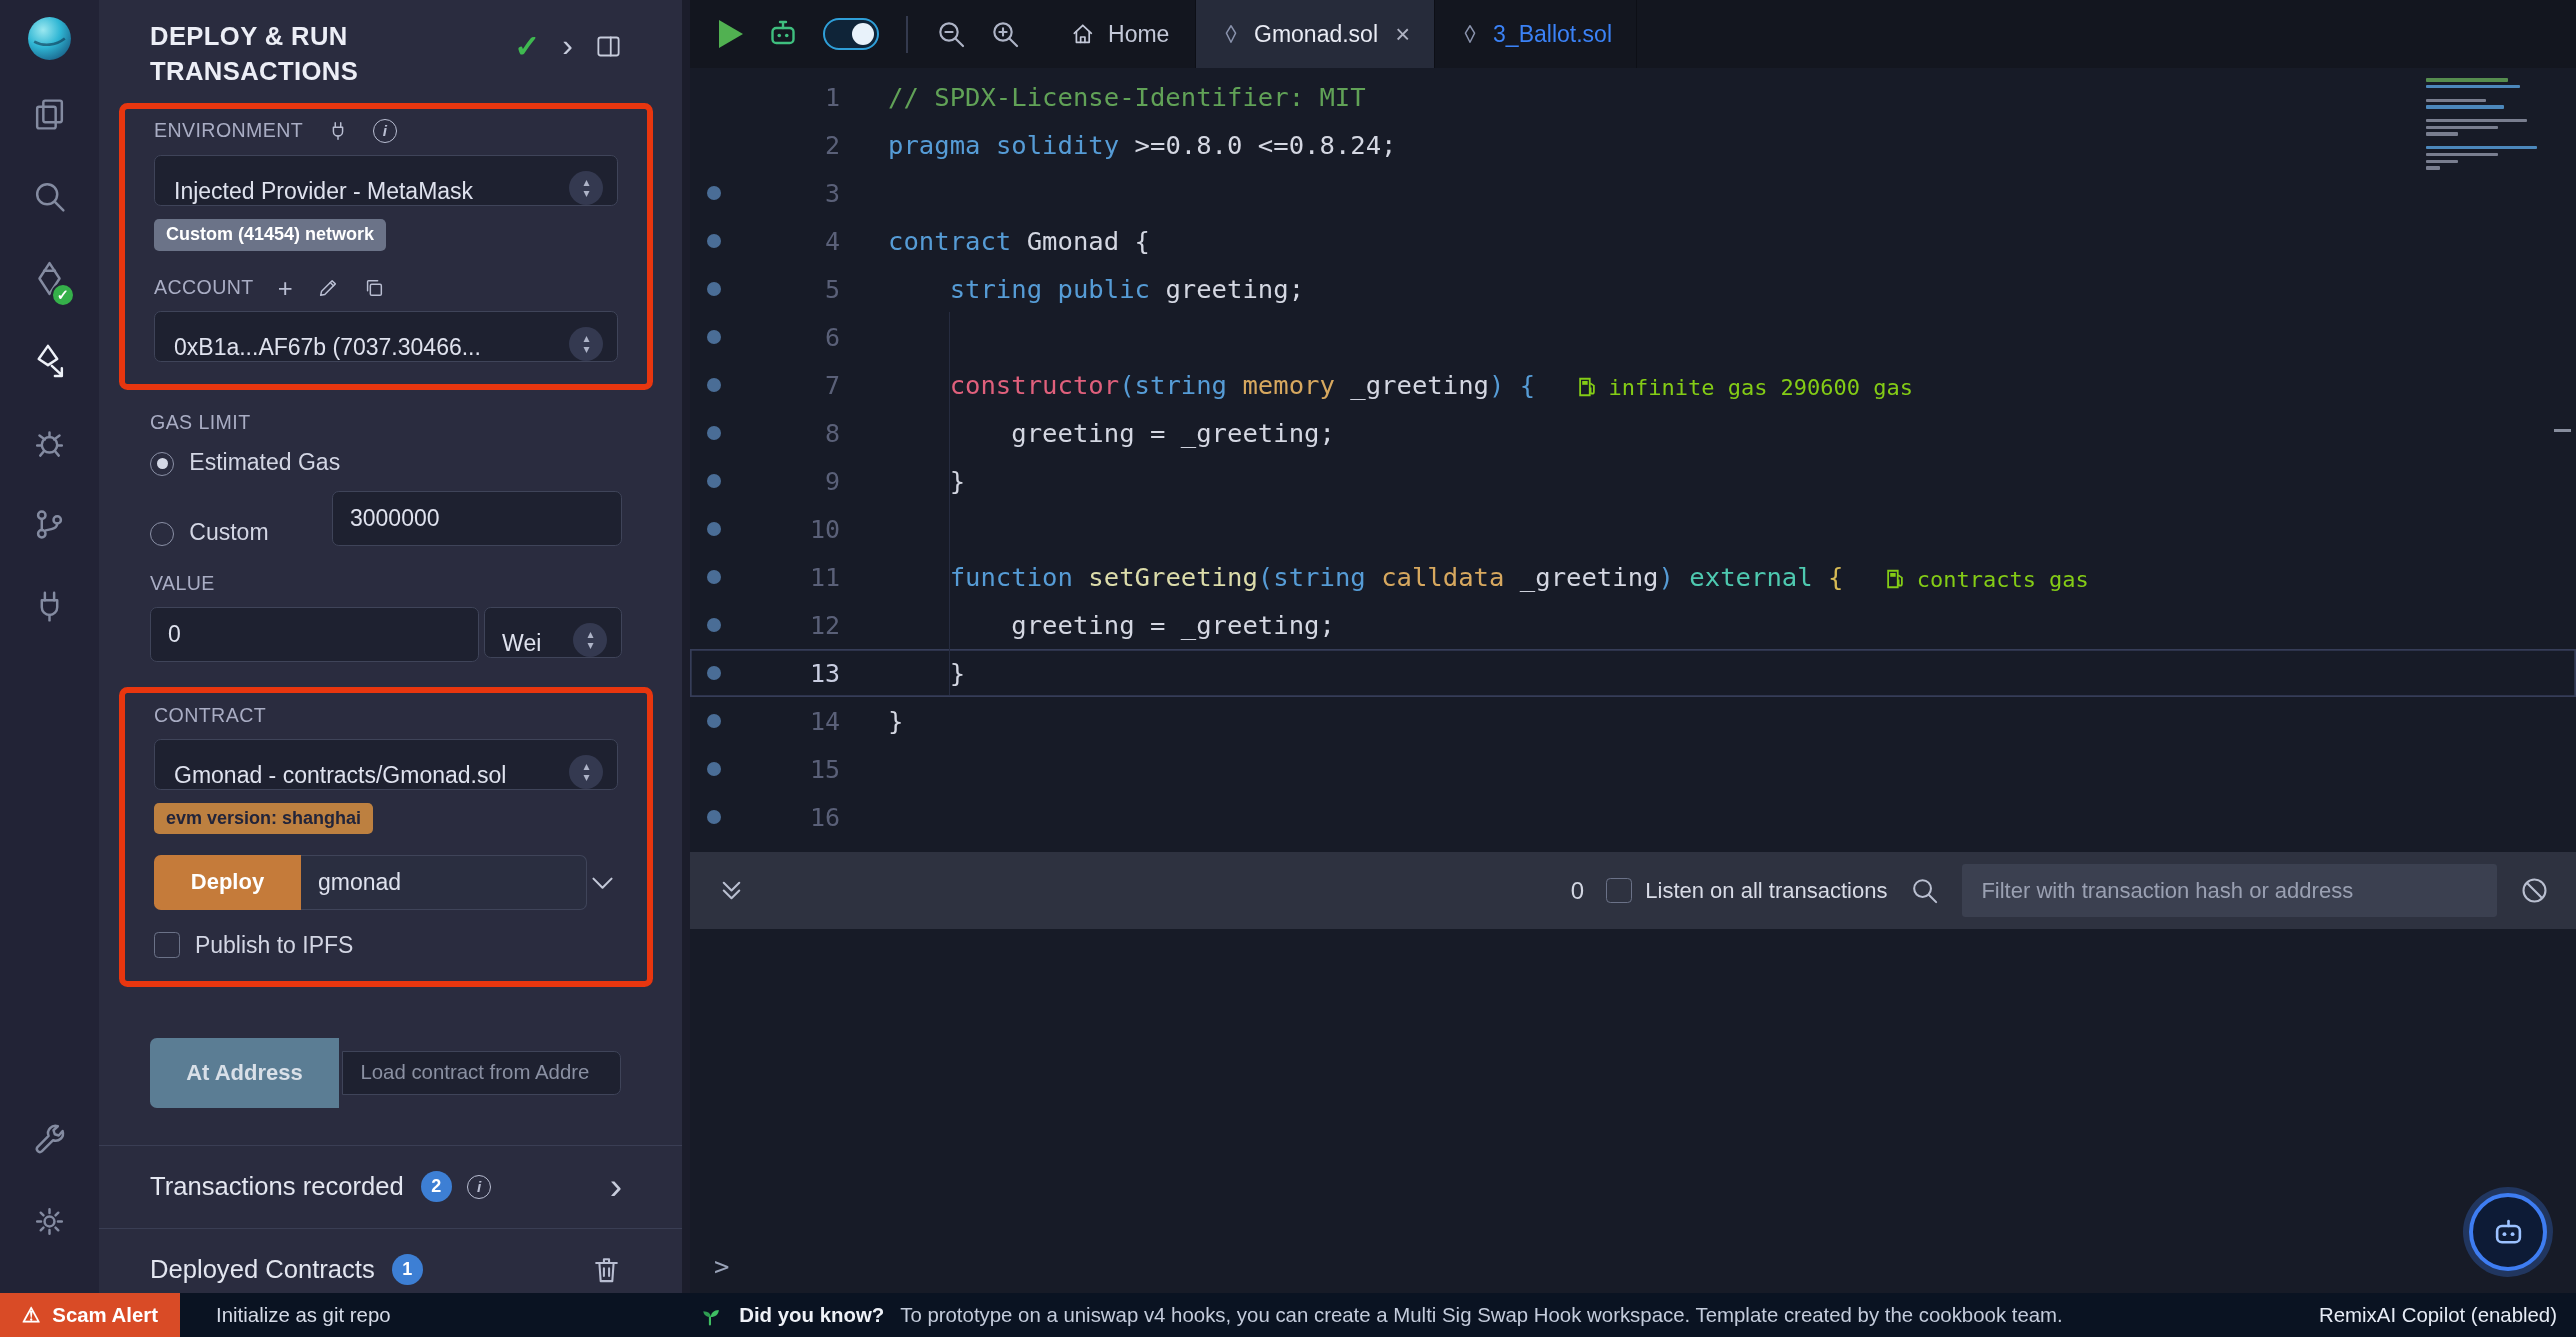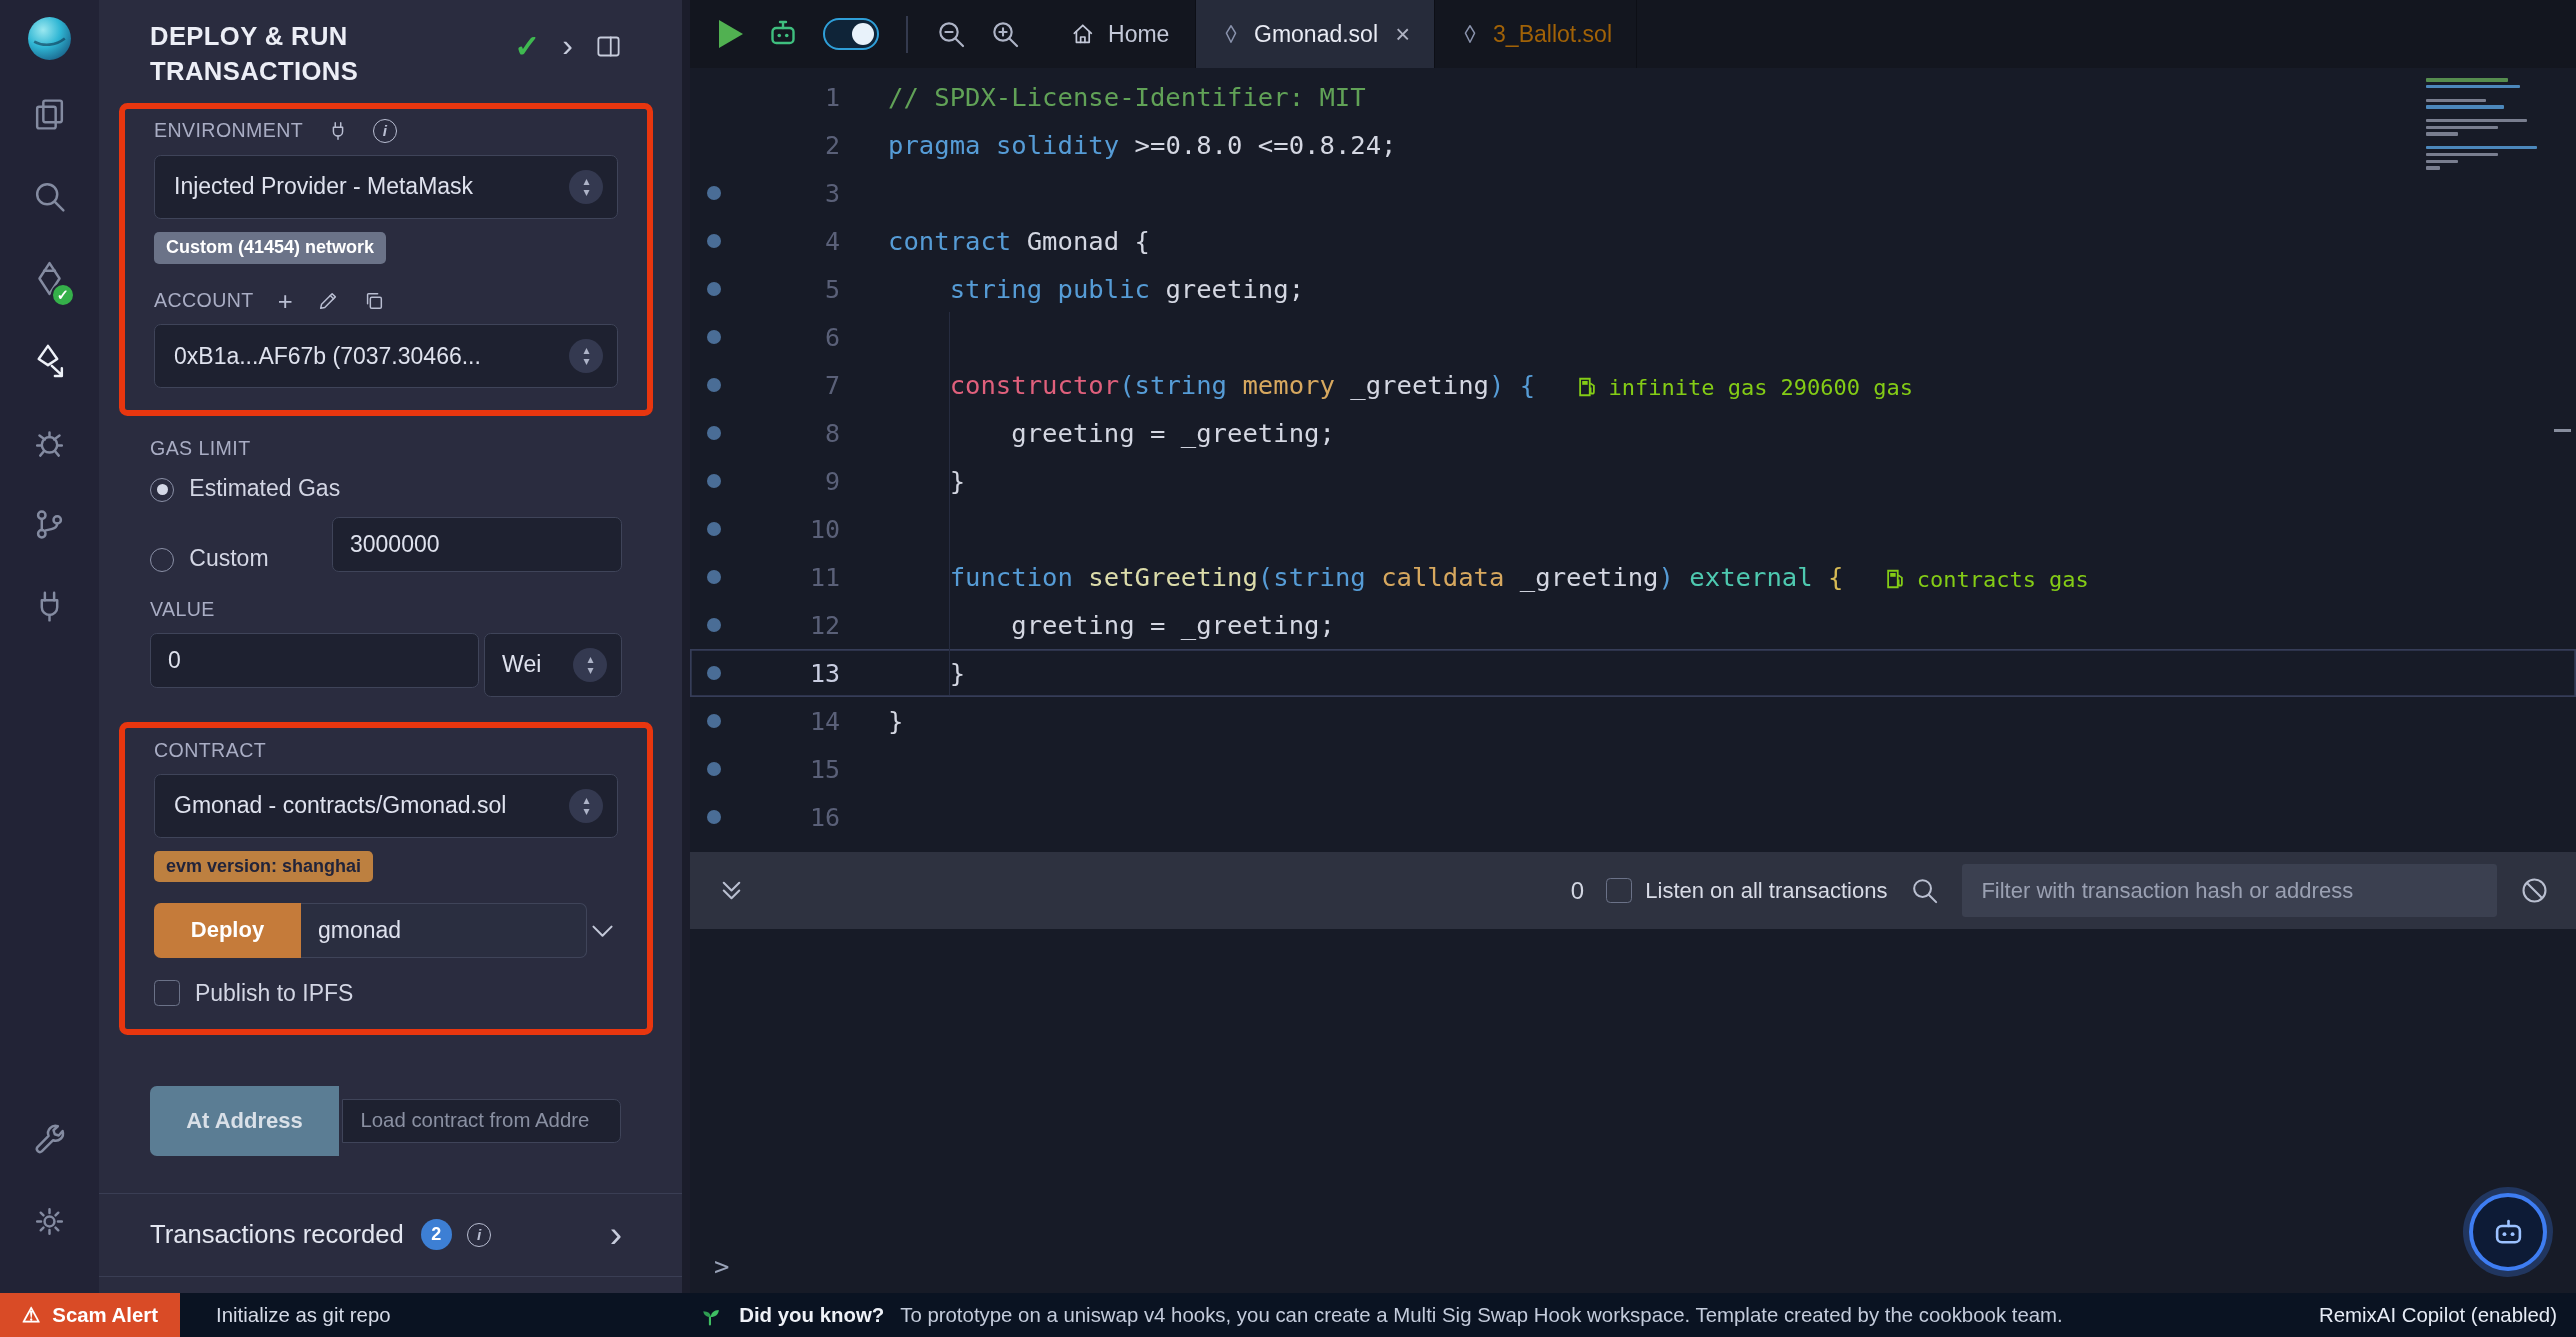--- a/index.html
+++ b/index.html
@@ -26,21 +26,21 @@
   .header-icons{margin-left:auto;display:flex;align-items:center;gap:22px;margin-top:8.5px;color:#c7ccdc}
   .hcheck{color:#3fb950;font-size:31px;font-weight:700}
   .hchev{font-size:32px;line-height:25.6px}
   .header-icons svg{width:27px;height:27px}
 
   .sec-label{font-size:19.6px;color:#a9adc4;letter-spacing:0.4px;margin:25.6px 0 12px;display:flex;align-items:center;gap:24px}
   .sec-label svg{width:22px;height:22px;color:#b9bed2}
   .mini-info{width:24px;height:24px;border-radius:50%;border:1.7px solid #b9bed2;color:#b9bed2;font-size:15.3px;font-style:italic;font-weight:700;display:flex;align-items:center;justify-content:center}
   .mini-glyph{color:#b9bed2;font-size:25.6px;line-height:22px;cursor:pointer}
 
-  .select{height:64px;background:#1e2130;border:0.9px solid #3f4459;border-radius:6.8px;display:flex;align-items:center;padding:0 13.6px 0 19px;font-size:23px;color:#dfe2ee;cursor:pointer}
+  .select{height:51px;background:#1e2130;border:0.9px solid #3f4459;border-radius:6.8px;display:flex;align-items:flex-end;padding:0 13.6px 0 19px;font-size:23px;color:#dfe2ee;cursor:pointer}
   .select .grow{flex:1;white-space:nowrap;overflow:hidden;text-overflow:ellipsis}
   .stepper{width:34px;height:34px;border-radius:50%;background:#343950;display:flex;flex-direction:column;align-items:center;justify-content:center;color:#aeb4c8;font-size:12px;line-height:11px;flex-shrink:0;cursor:pointer}
 
   .badge-gray{display:inline-block;margin-top:13.6px;background:#6b7388;color:#fff;font-size:18px;font-weight:700;padding:5.1px 12px;border-radius:5.1px}
   .badge-tan{display:inline-block;margin-top:13.6px;background:#bd8040;color:#22243a;font-size:18px;font-weight:700;padding:5.1px 12px;border-radius:5.1px}
 
   .annot{border:6px solid #e8360f;border-radius:8.5px;margin:13.6px -31px 20.4px -31px;padding:3.4px 29px 22px 29px}
   .annot .sec-label:first-child{margin-top:6.8px}
 
   .radio-row{display:flex;align-items:flex-end;gap:15.3px;font-size:23px;color:#d3d6e4;margin:15.3px 0}
@@ -84,21 +84,21 @@
   .play{width:0;height:0;border-top:14.5px solid transparent;border-bottom:14.5px solid transparent;border-left:24px solid #51b151;cursor:pointer}
   .robot-ic{color:#3fbf7f;cursor:pointer}
   .robot-ic svg{width:36px;height:36px}
   .toggle{width:56px;height:32px;border-radius:17px;background:#0f2438;border:2.6px solid #2f9fd8;position:relative;cursor:pointer}
   .toggle::after{content:"";position:absolute;right:2.6px;top:2.6px;width:22px;height:22px;border-radius:50%;background:#e8f2fa}
   .vdiv{width:1.7px;height:37px;background:#343a4e;margin:0 5.1px}
   .zoom-ic{color:#aeb4c6;cursor:pointer}
   .zoom-ic svg{width:32px;height:32px}
   .home-tab{display:flex;align-items:center;gap:12px;padding:0 25.6px;margin-left:24px;color:#c3c8d8;font-size:23px;cursor:pointer;border-right:0.9px solid #0d0f16}
   .home-tab svg{width:25.6px;height:25.6px}
-  .tab{display:flex;align-items:center;gap:12px;padding:0 24px;font-size:23px;color:#a16207;border-right:0.9px solid #0d0f16;cursor:pointer}
+  .tab{display:flex;align-items:center;gap:12px;padding:0 24px;font-size:23px;color:#3b82f6;border-right:0.9px solid #0d0f16;cursor:pointer}
   .tab svg{width:22px;height:22px;color:#8a93ad}
   .tab.active{background:#262b3a;color:#e9ebf4}
   .tab-close{font-size:25.6px;color:#aeb2c2;margin-left:5.1px;cursor:pointer}
 
   .editor{position:relative;height:784px;overflow:hidden;background:#171b27;flex-shrink:0}
   .code-lines{padding-top:5.1px}
   .code-line{display:flex;align-items:center;height:48px;font-family:"DejaVu Sans Mono",monospace;font-size:25.6px;cursor:text}
   .code-line.current{box-shadow:inset 0 0 0 1.7px #363d58}
   .dot-cell{width:48px;display:flex;justify-content:center;flex-shrink:0}
   .gdot{width:14.5px;height:14.5px;border-radius:50%;background:#4a6d96;cursor:pointer}

